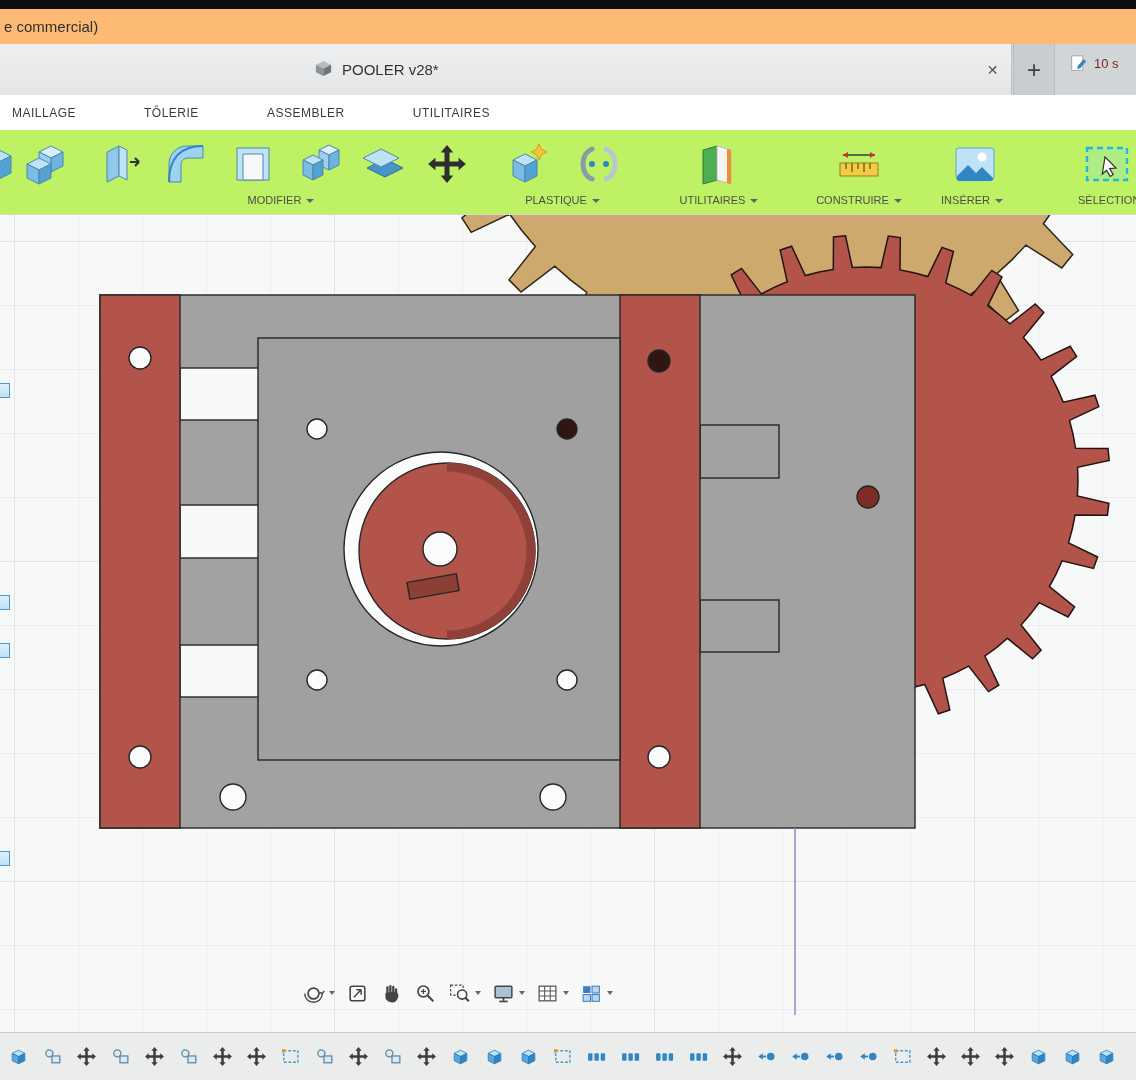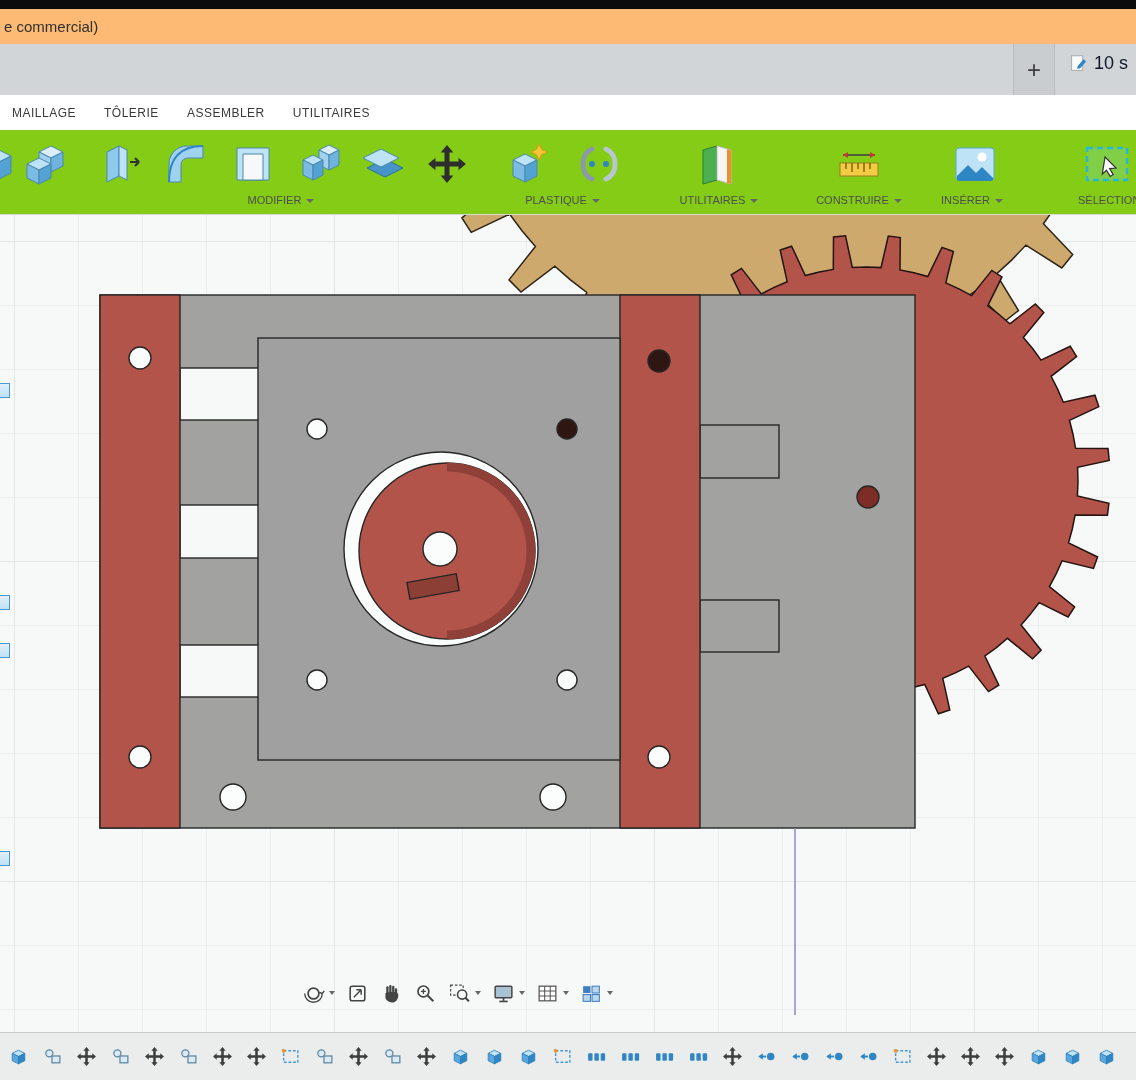--- a/index.html
+++ b/index.html
@@ -11,28 +11,28 @@
   .black-strip{position:absolute;top:0;left:0;right:0;height:9px;background:#0c0c0c}
   .titlebar{position:absolute;top:9px;left:0;right:0;height:35px;background:#fdba74;display:flex;align-items:center;padding-left:4px;font-size:15px;color:#2f2f2f}
 
   
   .tabbar{position:absolute;top:44px;left:0;right:0;height:51px;background:#d2d5d7}
   .doc-tab{position:absolute;left:0;top:0;width:1012px;height:51px;background:linear-gradient(#eff0f1,#e3e5e6);border-right:1px solid #bfc3c5}
   .doc-tab .cube-wrap{position:absolute;left:314px;top:15px}
   .doc-title{position:absolute;left:342px;top:0;height:51px;line-height:51px;font-size:15px;color:#333}
   .tab-close{position:absolute;left:980px;top:13px;width:25px;height:25px;display:flex;align-items:center;justify-content:center;font-size:14px;color:#555;cursor:default}
   .new-tab{position:absolute;left:1013px;top:0;width:42px;height:51px;background:#c9cdcf;border-left:1px solid #b9bdbf;border-right:1px solid #b9bdbf;display:flex;align-items:center;justify-content:center;font-size:24px;color:#3c3c3c}
-  .save-badge{position:absolute;left:1062px;top:0;height:39px;display:flex;align-items:center;gap:7px;padding-left:8px;font-size:18px;color:#0f172a;white-space:nowrap}
-
-  
-  .menubar{position:absolute;top:95px;left:0;right:0;height:35px;background:#fff;display:flex;align-items:center;gap:28px;padding-left:12px;font-size:12px;color:#3a3a3a}
+  .save-badge{position:absolute;left:1062px;top:0;height:39px;display:flex;align-items:center;gap:7px;padding-left:8px;font-size:13px;color:#7f1d1d;white-space:nowrap}
+
+  
+  .menubar{position:absolute;top:95px;left:0;right:0;height:35px;background:#fff;display:flex;align-items:center;gap:68px;padding-left:12px;font-size:12px;color:#3a3a3a}
   .menubar .mtab{letter-spacing:.5px;white-space:nowrap}
 
   
-  .toolbar{position:absolute;top:130px;left:0;right:0;height:85px;background:#84cc16;border-bottom:1px solid #d6d6d6}
+  .toolbar{position:absolute;top:130px;left:0;right:0;height:85px;background:#bef264;border-bottom:1px solid #d6d6d6}
   .tool-icon{position:absolute;top:6px;width:54px;height:56px;display:flex;align-items:center;justify-content:center}
   .tool-icon svg{width:48px;height:48px}
   .group-label{position:absolute;top:64px;height:16px;font-size:11px;color:#4d4d4d;text-align:center;white-space:nowrap}
   .dd-caret{display:inline-block;width:0;height:0;border-left:4px solid transparent;border-right:4px solid transparent;border-top:4.5px solid #666;margin-left:5px;vertical-align:1px}
 
   
   .canvas{position:absolute;top:215px;left:0;right:0;height:817px;background-color:#f7f8f8;
     background-image:
       linear-gradient(#e3e5e5 1px,transparent 1px),linear-gradient(90deg,#e3e5e5 1px,transparent 1px),
       linear-gradient(#ecedee 1px,transparent 1px),linear-gradient(90deg,#ecedee 1px,transparent 1px);
@@ -133,20 +133,31 @@
 
 <div class="app">
 
   <div class="black-strip"></div>
 
   <div class="titlebar">
     <span>e commercial)</span>
   </div>
 
   <div class="tabbar">
+    <div class="doc-tab">
+      <span class="cube-wrap">
+        <svg viewBox="0 0 20 20" width="19" height="19">
+          <polygon points="10,2 18,6 10,10 2,6" fill="#b9bdc0"></polygon>
+          <polygon points="2,6 10,10 10,18 2,14" fill="#8d9296"></polygon>
+          <polygon points="18,6 10,10 10,18 18,14" fill="#6f7478"></polygon>
+        </svg>
+      </span>
+      <span class="doc-title">POOLER v28*</span>
+      <span class="tab-close">✕</span>
+    </div>
     <div class="new-tab">+</div>
     <div class="save-badge">
       <svg viewBox="0 0 20 22" width="17" height="19">
         <rect x="2" y="2" width="13" height="17" fill="#fff" stroke="#9aa0a4"></rect>
         <path d="M9 14l7-8 3 2.5-7 8-3.5 1z" fill="#2f86c4"></path>
       </svg>
       <span>10 s</span>
     </div>
   </div>
 

